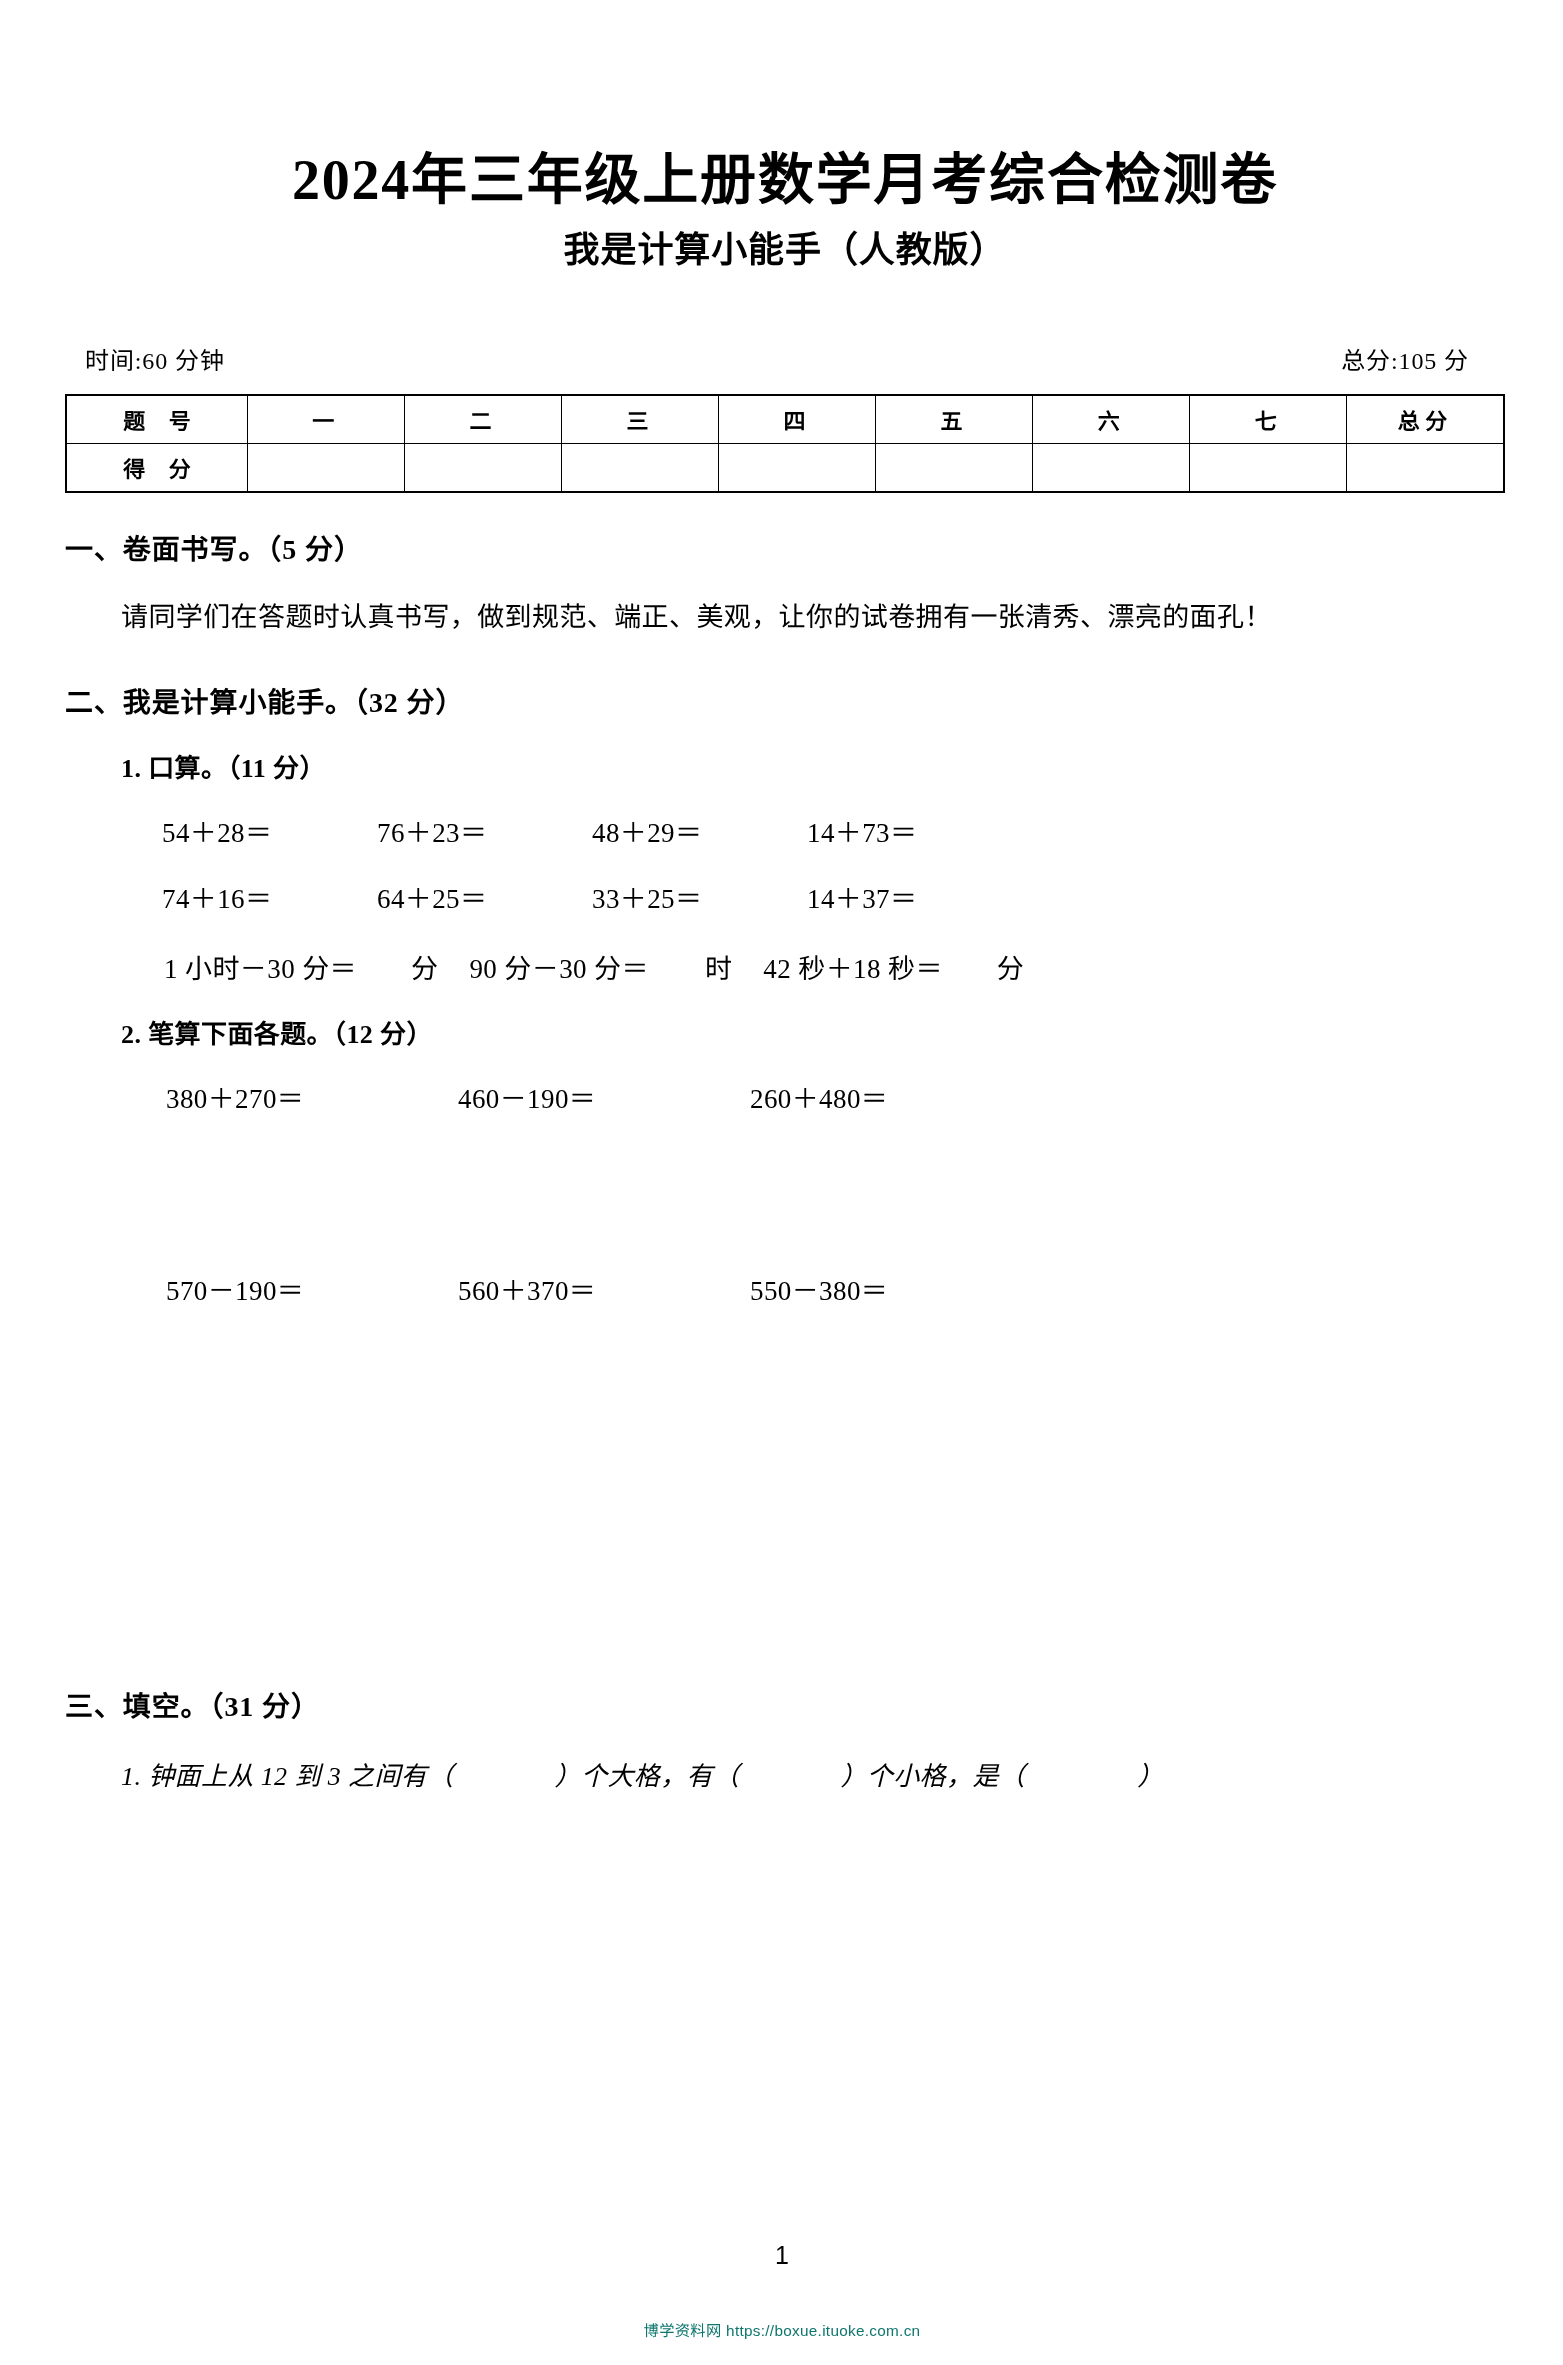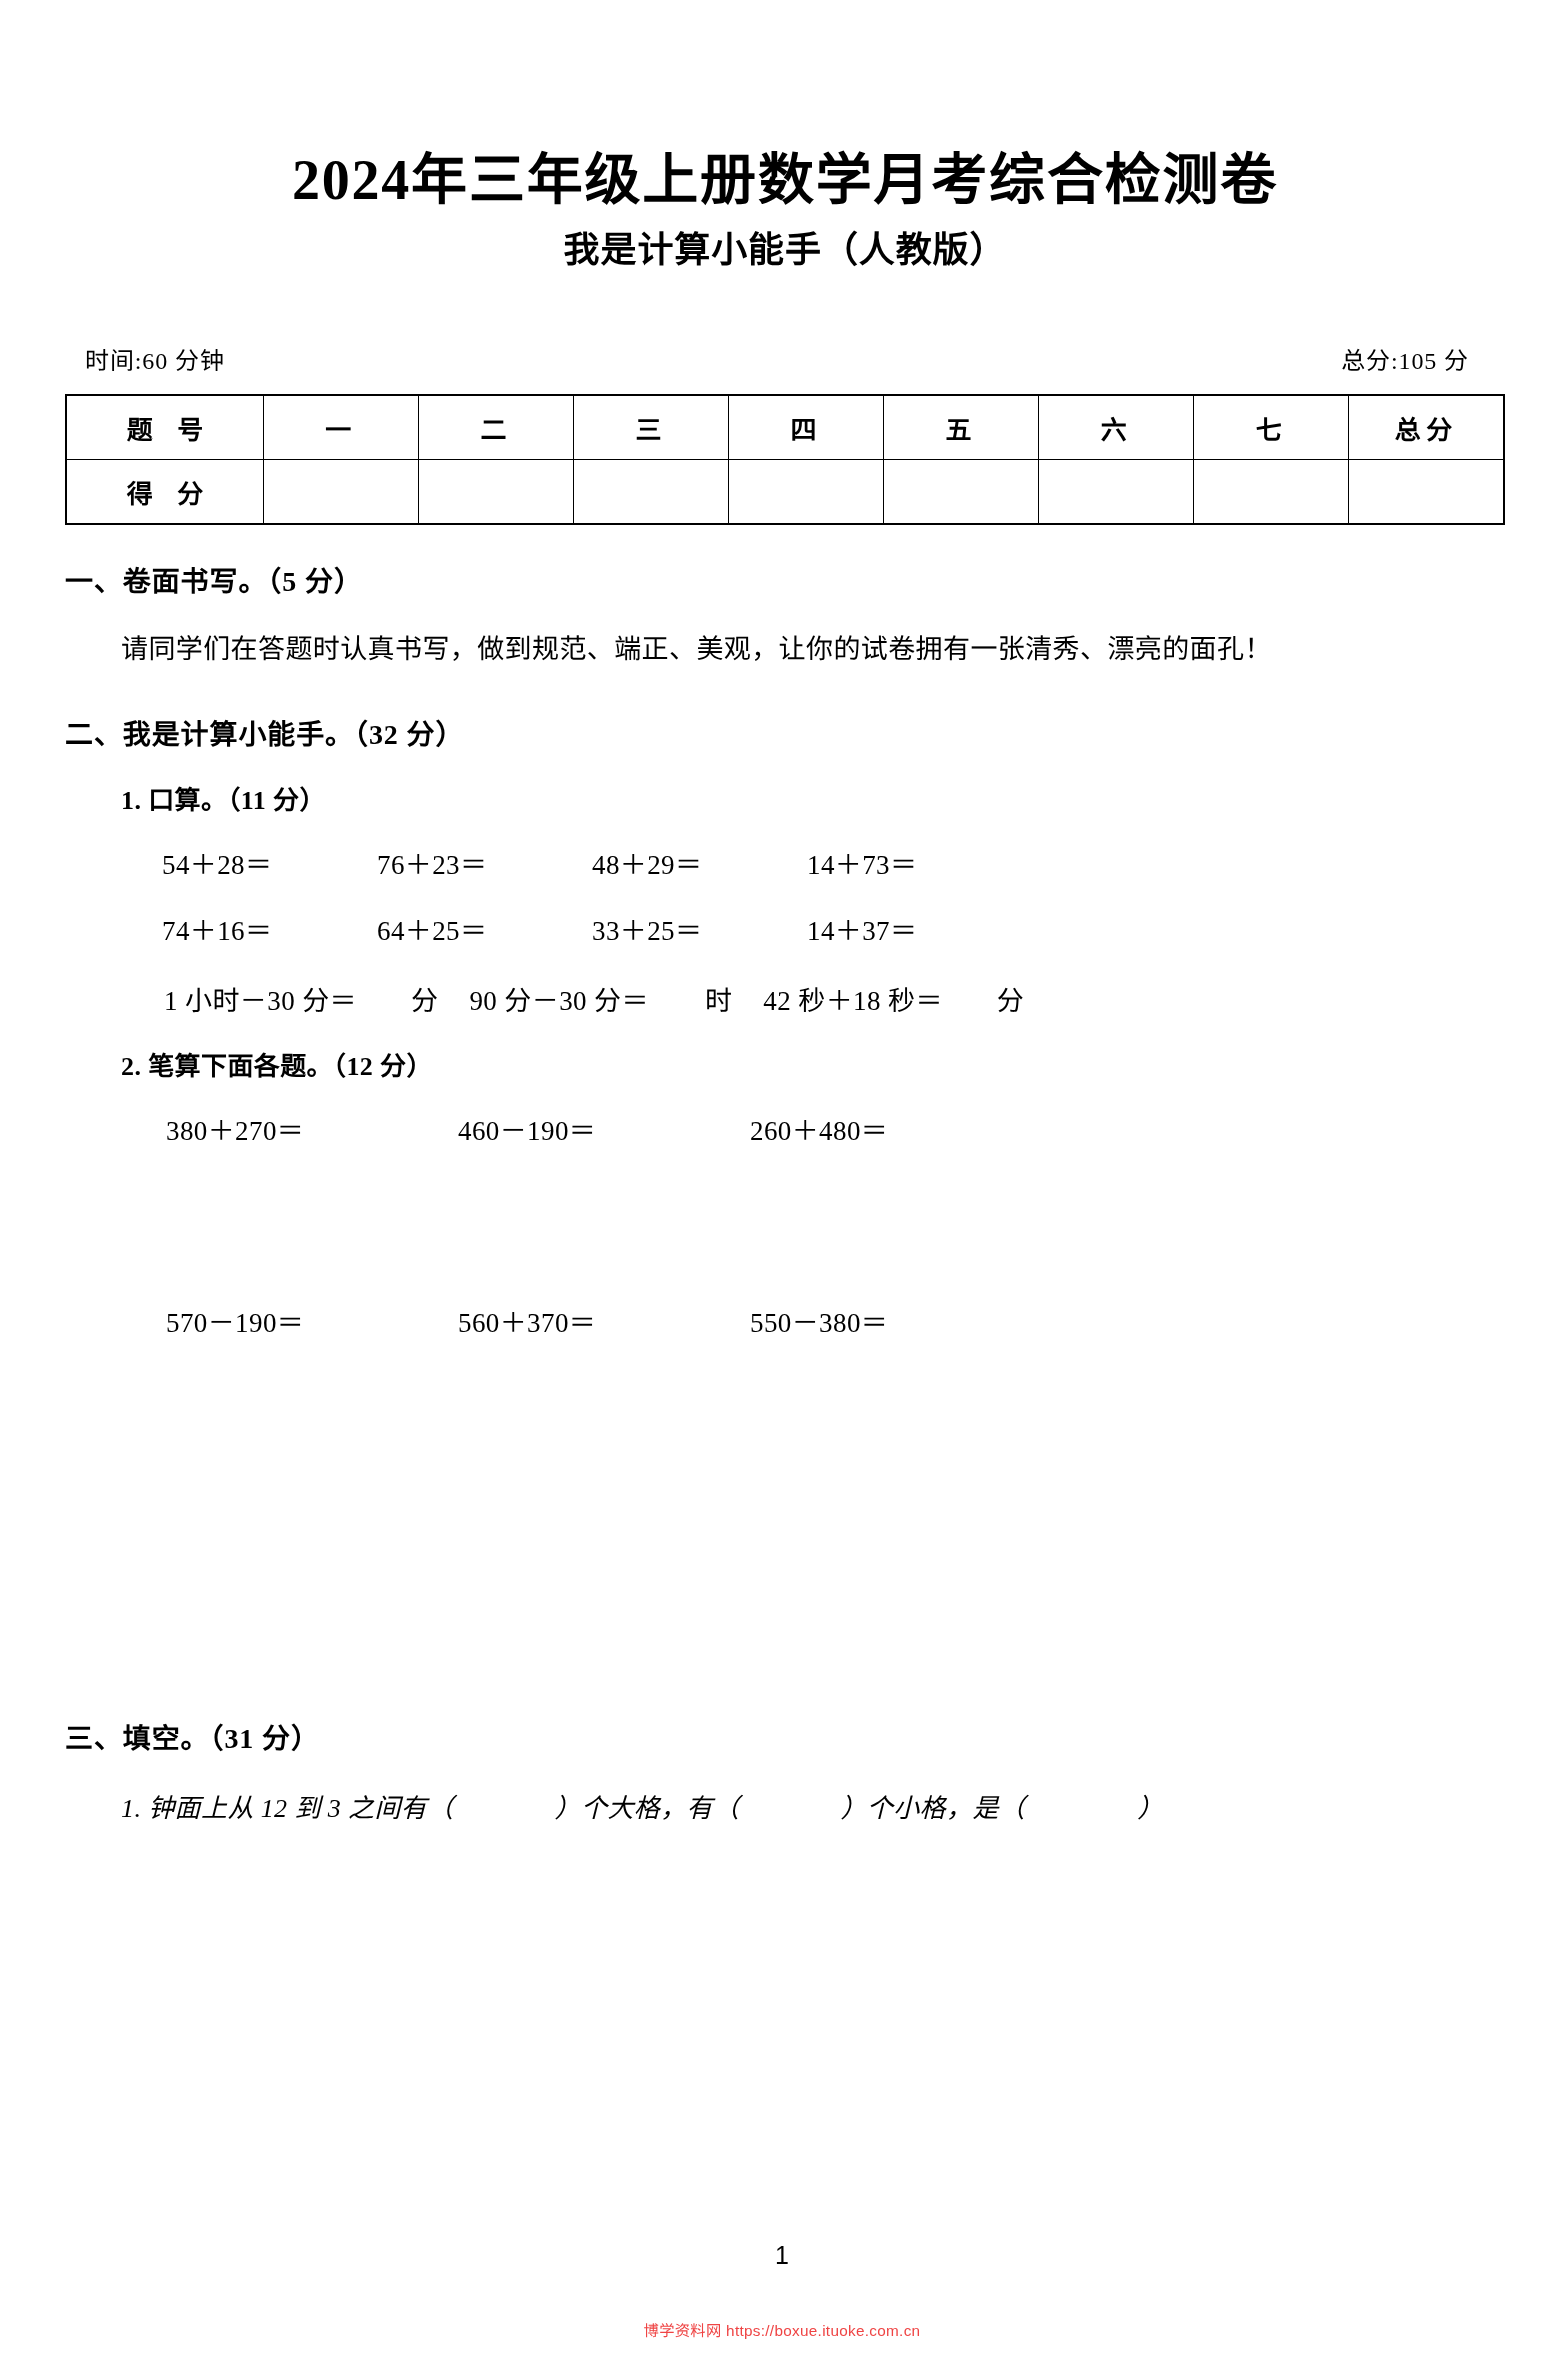--- a/index.html
+++ b/index.html
@@ -70,24 +70,24 @@
     width: 1440px;
     table-layout: fixed;
     border: 2.7px solid #000;
   }
   table.score-table td,
   table.score-table th {
     border: 1.3px solid #000;
     height: 47px;
     text-align: center;
     vertical-align: middle;
-    font-size: 26px;
+    font-size: 22px;
     font-weight: bold;
     letter-spacing: 5.4px;
-    padding: 8px;
+    padding: 0;
   }
   table.score-table td.label-cell {
     width: 180px;
     letter-spacing: 9px;
     text-indent: 9px;
   }
   table.score-table td.blank-cell { font-weight: normal; }
 
   
   .sec-head {
@@ -166,21 +166,21 @@
     font-size: 25px;
     font-family: "Liberation Sans", sans-serif;
   }
   .site-footer {
     position: absolute;
     left: 0;
     right: 0;
     top: 2318px;
     text-align: center;
     font-size: 15.3px;
-    color: #ef4444;
+    color: #0f766e;
     font-family: "Liberation Sans", sans-serif;
     letter-spacing: 0.3px;
   }
 </style>
 </head>
 <body>
 
 <div class="page">
   <div class="inner">
 

